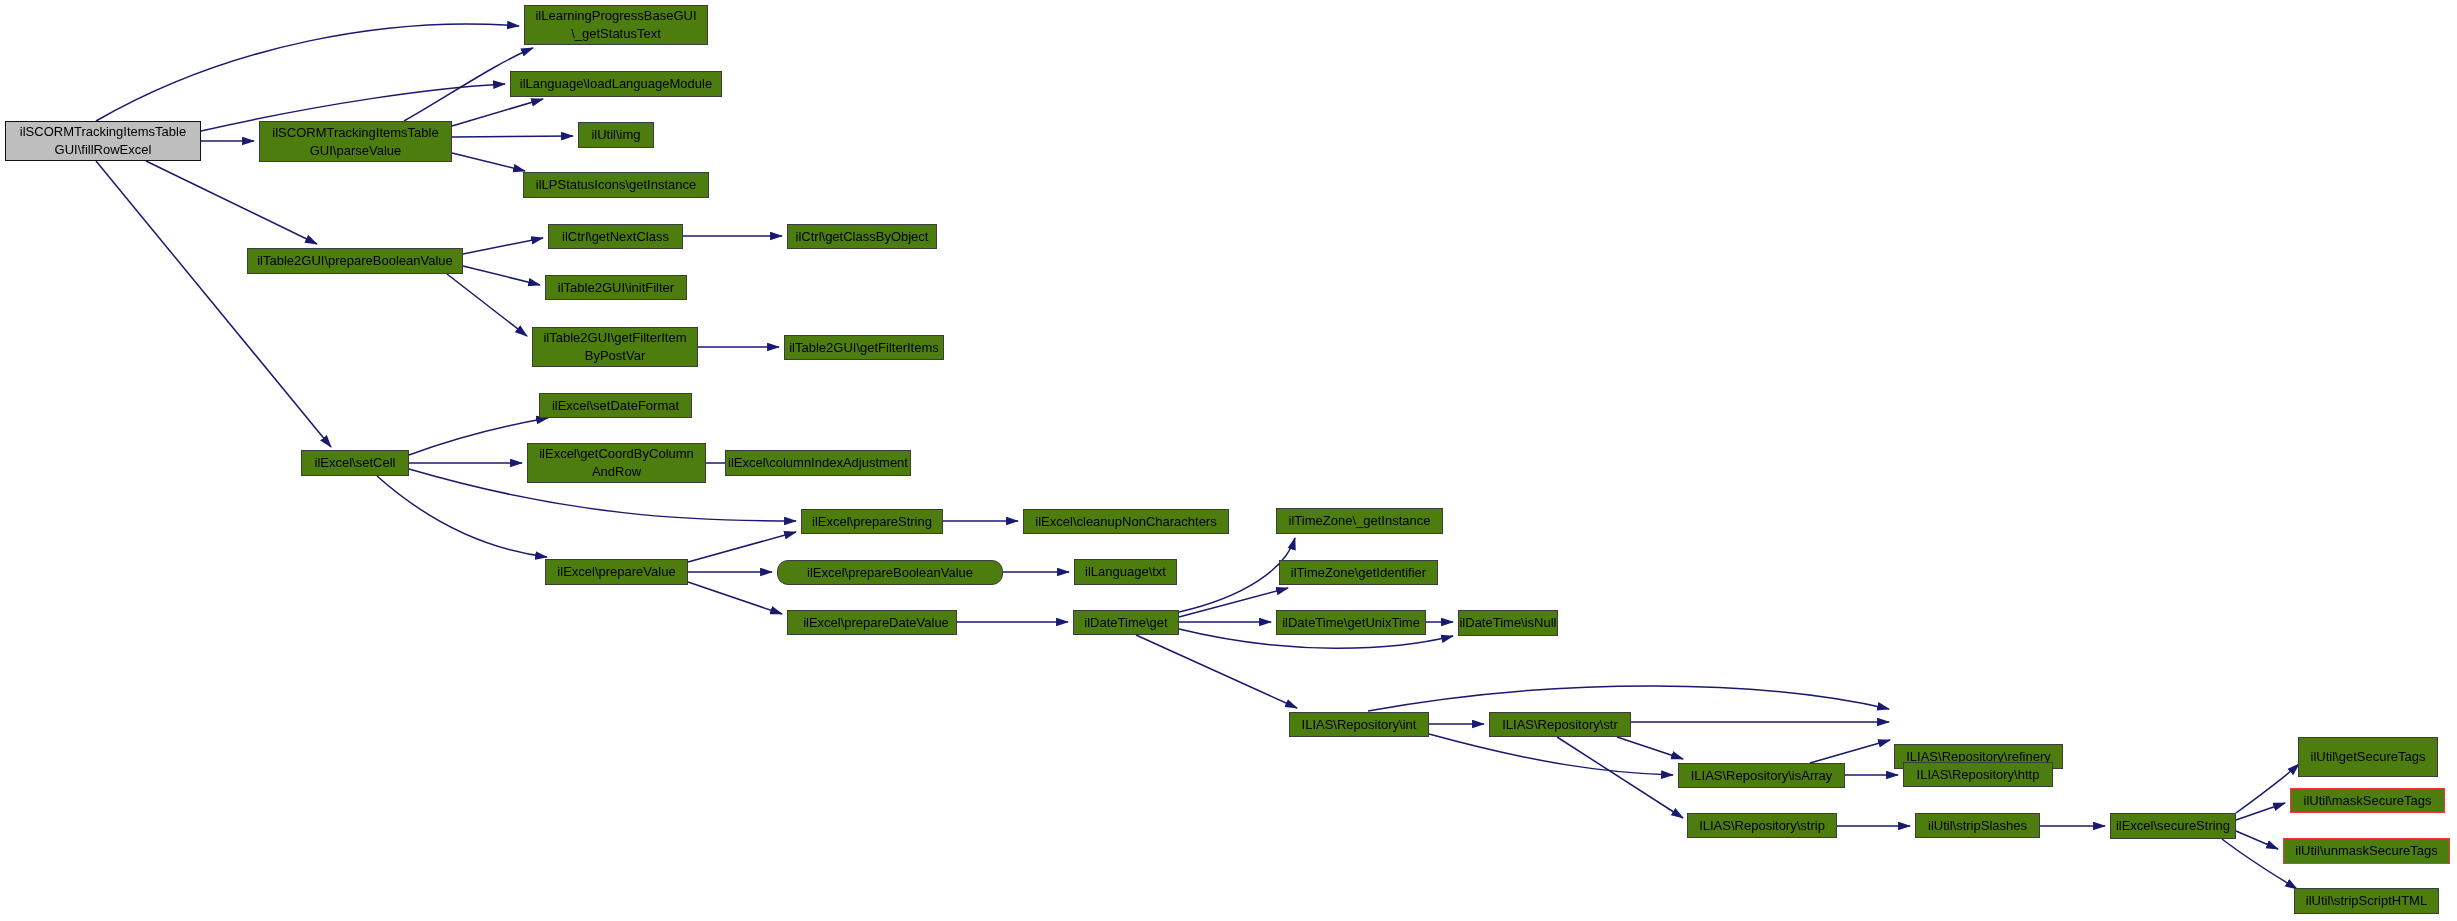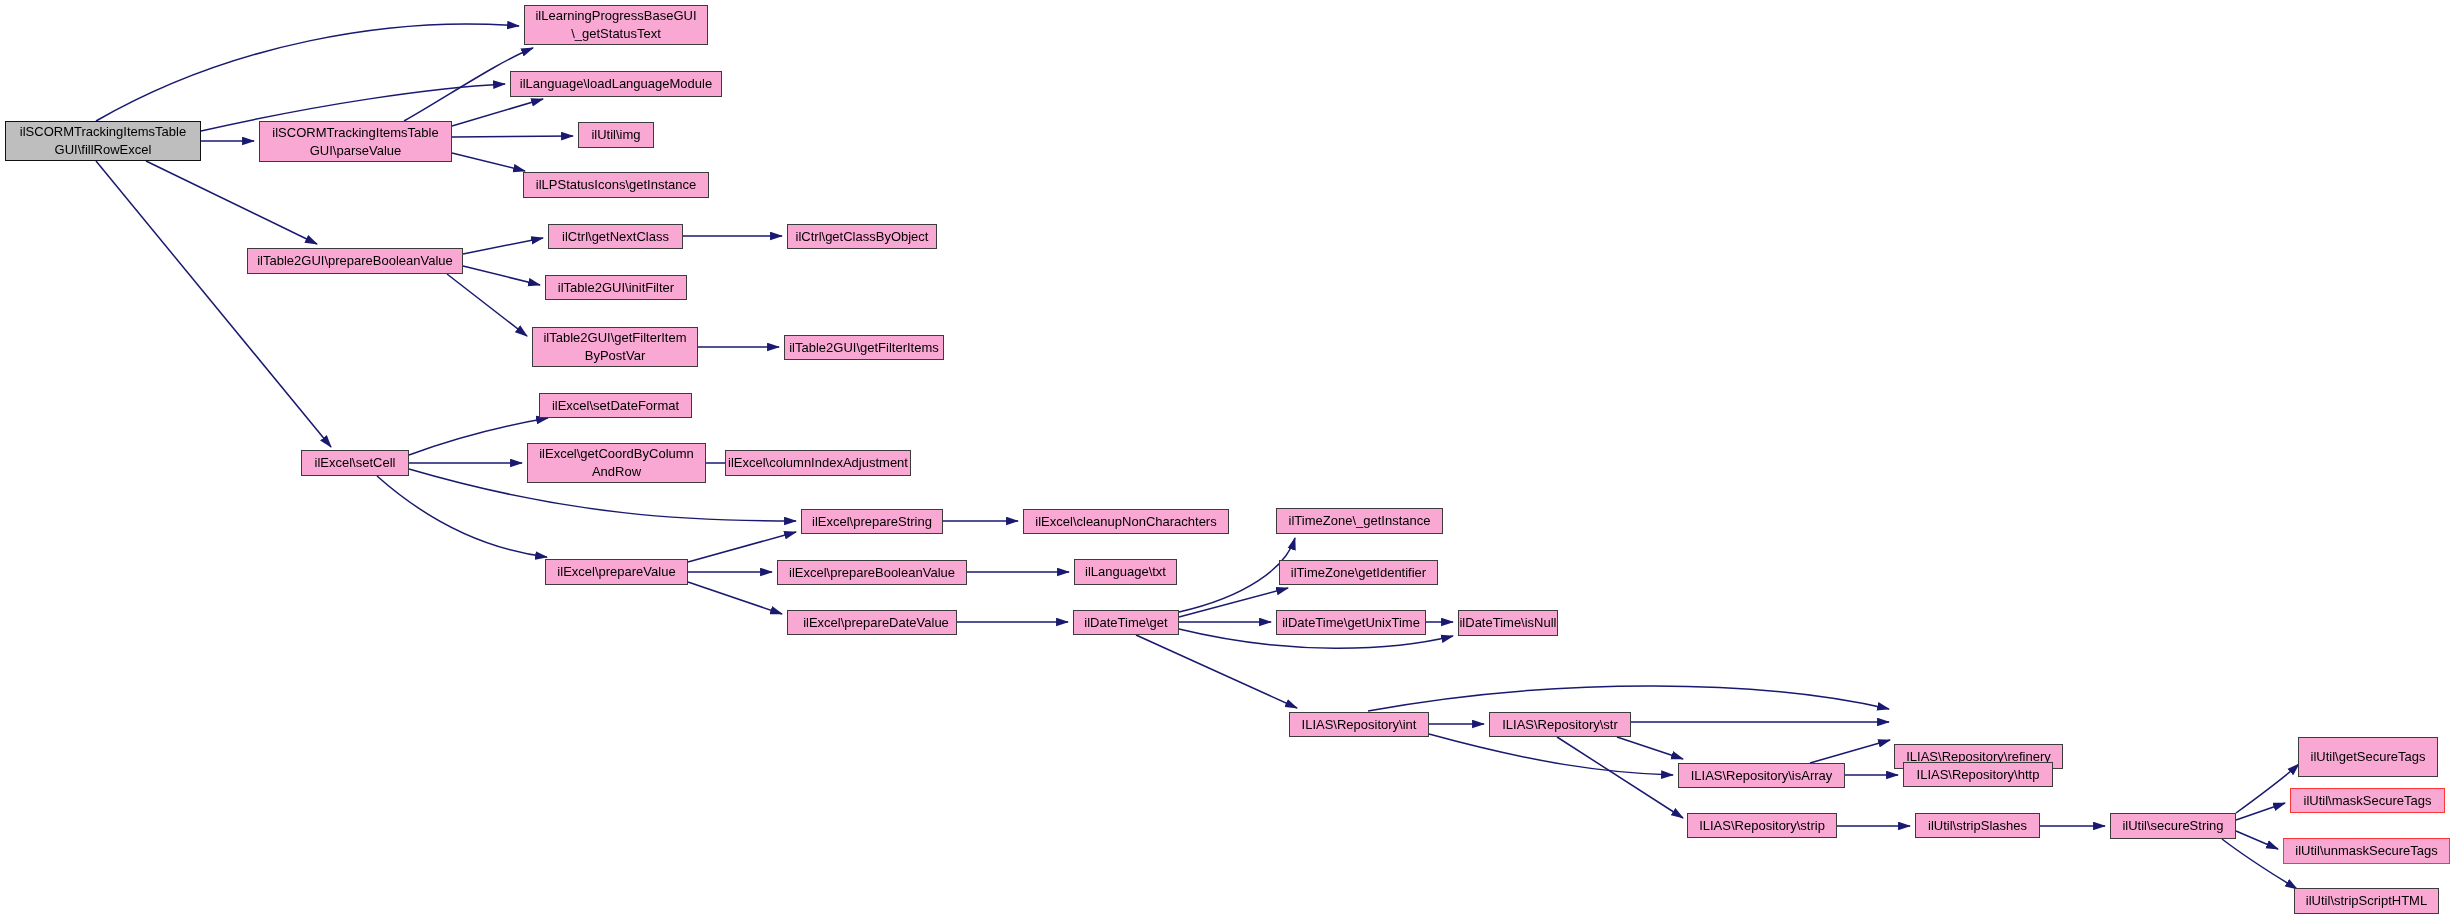--- a/index.html
+++ b/index.html
@@ -23,21 +23,21 @@
     height: 921px;
     pointer-events: none;
   }
   #edge-layer path.edge {
     fill: none;
     stroke-width: 1.5px;
   }
   .node {
     position: absolute;
     box-sizing: border-box;
-    background: #f9a8d4;
+    background: #4d7c0f;
     border: 1.4px solid #3c3c3c;
     display: flex;
     flex-direction: column;
     align-items: center;
     justify-content: center;
     text-align: center;
     font-size: 13px;
     line-height: 18px;
     color: #000000;
     white-space: nowrap;
@@ -169,21 +169,21 @@
       </div>
       <div class="node" style="left: 725px; top: 450px; width: 186px; height: 26px;">
         <div class="label-line">ilExcel\columnIndexAdjustment</div>
       </div>
       <div class="node" style="left: 801px; top: 509px; width: 142px; height: 25px;">
         <div class="label-line">ilExcel\prepareString</div>
       </div>
       <div class="node" style="left: 1023px; top: 509px; width: 206px; height: 25px;">
         <div class="label-line">ilExcel\cleanupNonCharachters</div>
       </div>
-      <div class="node" style="left: 777px; top: 560px; width: 190px; height: 25px;">
+      <div class="node" style="left: 777px; top: 560px; width: 226px; height: 25px; border-radius: 11px;">
         <div class="label-line">ilExcel\prepareBooleanValue</div>
       </div>
       <div class="node" style="left: 1074px; top: 559px; width: 103px; height: 26px;">
         <div class="label-line">ilLanguage\txt</div>
       </div>
       <div class="node" style="left: 787px; top: 610px; width: 170px; height: 25px; padding-left: 8px;">
         <div class="label-line">ilExcel\prepareDateValue</div>
       </div>
       <div class="node" style="left: 1073px; top: 610px; width: 106px; height: 25px;">
         <div class="label-line">ilDateTime\get</div>
@@ -215,21 +215,21 @@
       <div class="node" style="left: 1894px; top: 712px; width: 169px; height: 25px; margin-top: 32px;">
         <div class="label-line">ILIAS\Repository\refinery</div>
       </div>
       <div class="node" style="left: 1903px; top: 762px; width: 150px; height: 25px;">
         <div class="label-line">ILIAS\Repository\http</div>
       </div>
       <div class="node" style="left: 1915px; top: 813px; width: 125px; height: 25px;">
         <div class="label-line">ilUtil\stripSlashes</div>
       </div>
       <div class="node" style="left: 2110px; top: 813px; width: 126px; height: 26px;">
-        <div class="label-line">ilUtil\secureString</div>
+        <div class="label-line">ilExcel\secureString</div>
       </div>
       <div class="node" style="left: 2298px; top: 737px; width: 140px; height: 40px;">
         <div class="label-line">ilUtil\getSecureTags</div>
       </div>
       <div class="node alert" style="left: 2290px; top: 788px; width: 155px; height: 25px;">
         <div class="label-line">ilUtil\maskSecureTags</div>
       </div>
       <div class="node alert" style="left: 2283px; top: 838px; width: 167px; height: 26px;">
         <div class="label-line">ilUtil\unmaskSecureTags</div>
       </div>

